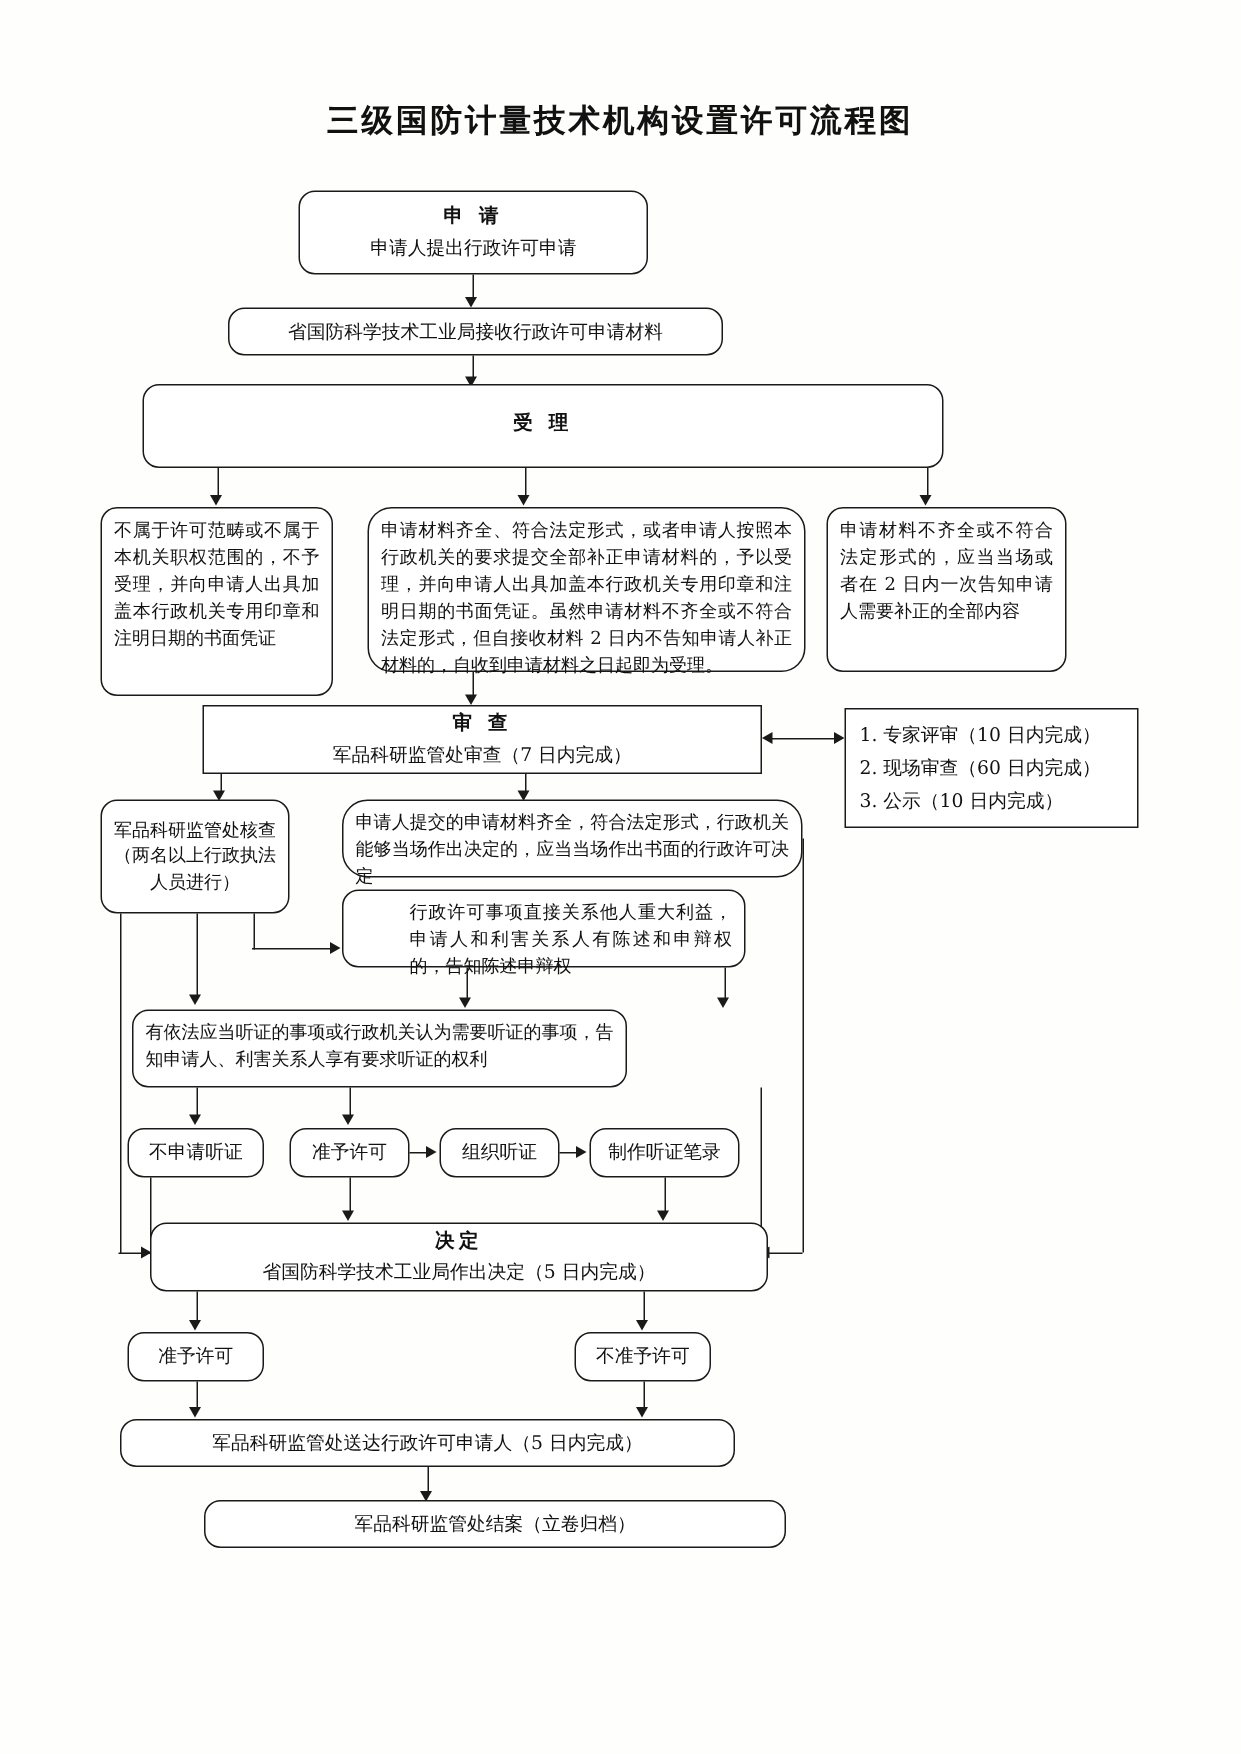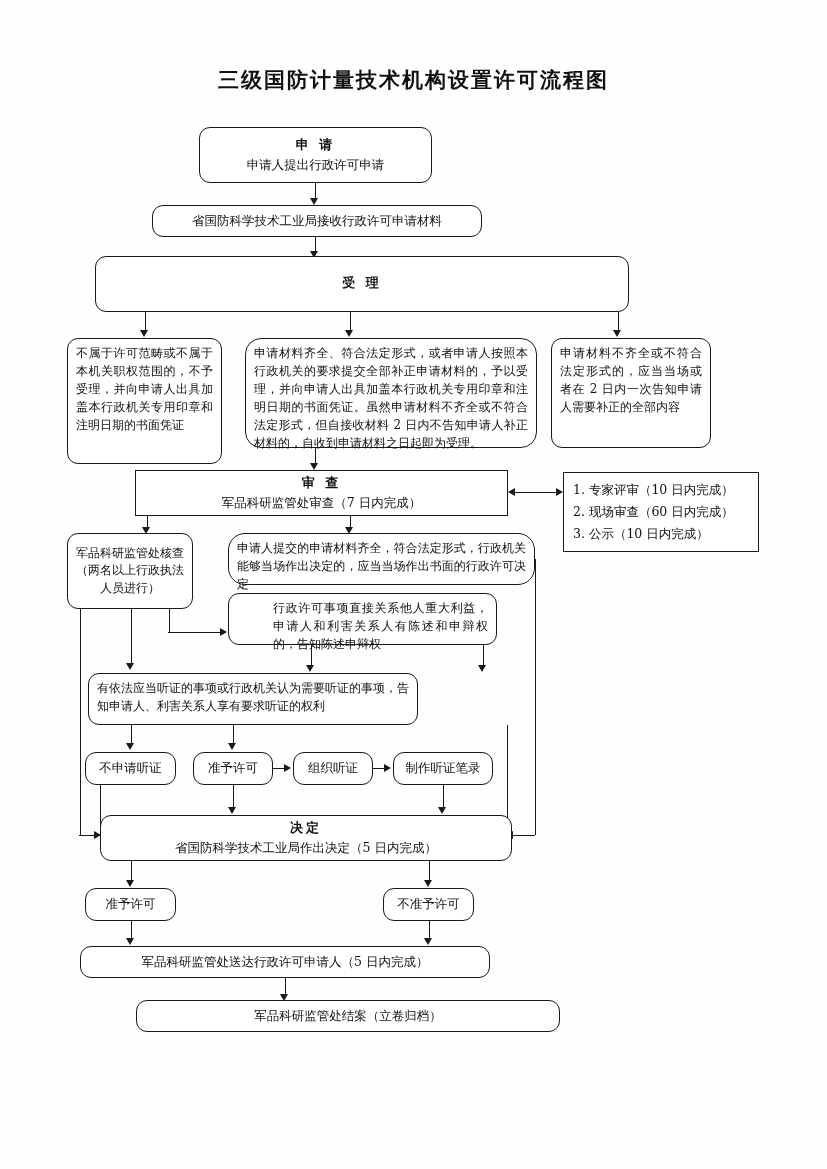--- a/index.html
+++ b/index.html
@@ -278,18 +278,18 @@
   <div class="ln vl" style="left:428.5px; top:921px; height:20px;"></div>
   <div class="arr arr-d" style="left:424px; top:938px;"></div>
 
   <div class="node rounded" style="left:80px; top:946px; width:410px; height:32px;align-items:center;">
     <span class="bd">军品科研监管处送达行政许可申请人（5 日内完成）</span>
   </div>
 
   <div class="ln vl" style="left:284.5px; top:978px; height:19px;"></div>
   <div class="arr arr-d" style="left:280px; top:994px;"></div>
 
-  <div class="node rounded" style="left:136px; top:1000px; width:424px; height:32px;">
+  <div class="node rounded" style="left:136px; top:1000px; width:388px; height:32px;">
     <span class="bd">军品科研监管处结案（立卷归档）</span>
   </div>
 
 
 </div>
 
 </body></html>

